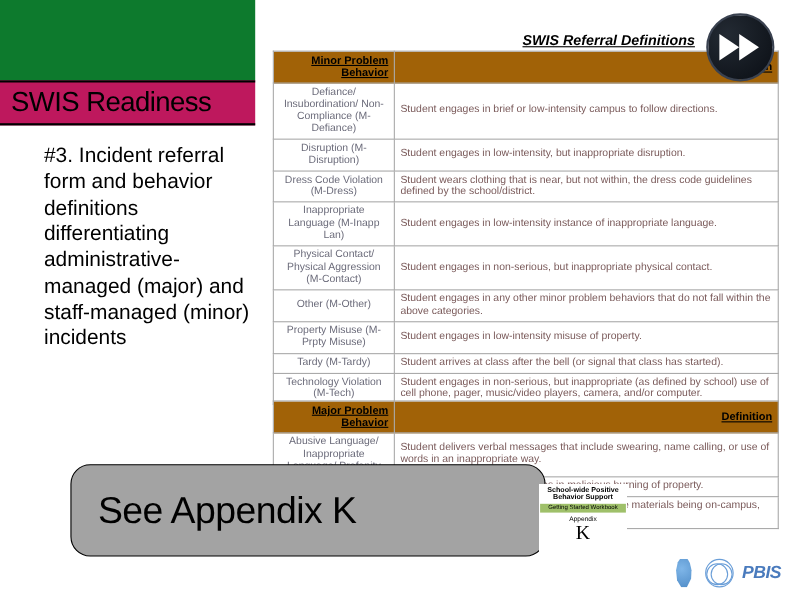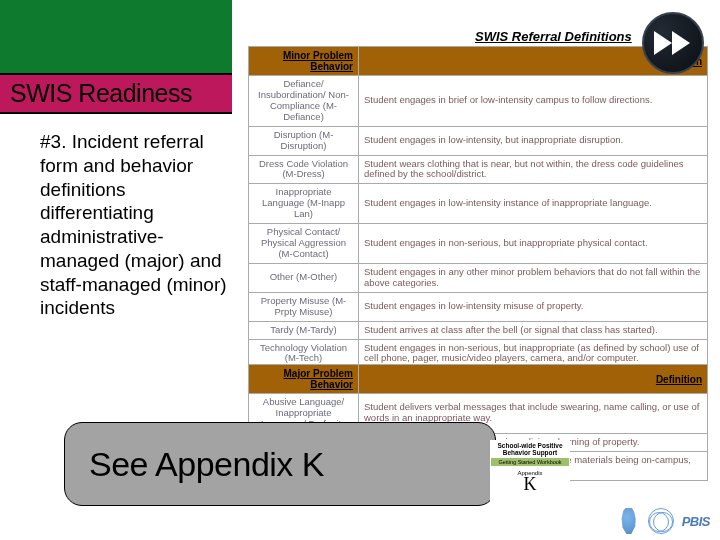--- a/index.html
+++ b/index.html
@@ -172,21 +172,21 @@
   }
   .logo-circ {
     width: 26px; height: 26px; border: 1.5px solid #6a9ed8; border-radius: 50%;
     position: relative;
   }
   .logo-circ::before, .logo-circ::after {
     content: ""; position: absolute; border: 1.5px solid #6a9ed8; border-radius: 50%;
   }
   .logo-circ::before { width: 18px; height: 18px; left: 0; top: 3px; }
   .logo-circ::after  { width: 18px; height: 18px; right: 0; top: 3px; }
-  .logo-pbis { font-size: 13px; font-weight: bold; font-style: italic; color: #4a7bbd; letter-spacing: -0.5px; }
+  .logo-pbis { font-size: 16px; font-weight: bold; font-style: italic; color: #4a7bbd; letter-spacing: -0.5px; }
   .logo-il {
     width: 22px; height: 26px;
     background: radial-gradient(circle at 40% 35%, #7fb6e8, #4a87c4);
     clip-path: polygon(35% 0, 65% 0, 75% 15%, 82% 40%, 80% 70%, 62% 100%, 40% 100%, 22% 75%, 18% 40%, 25% 12%);
   }
 </style>
 </head>
 <body>
 
 <div class="green-block"></div>

